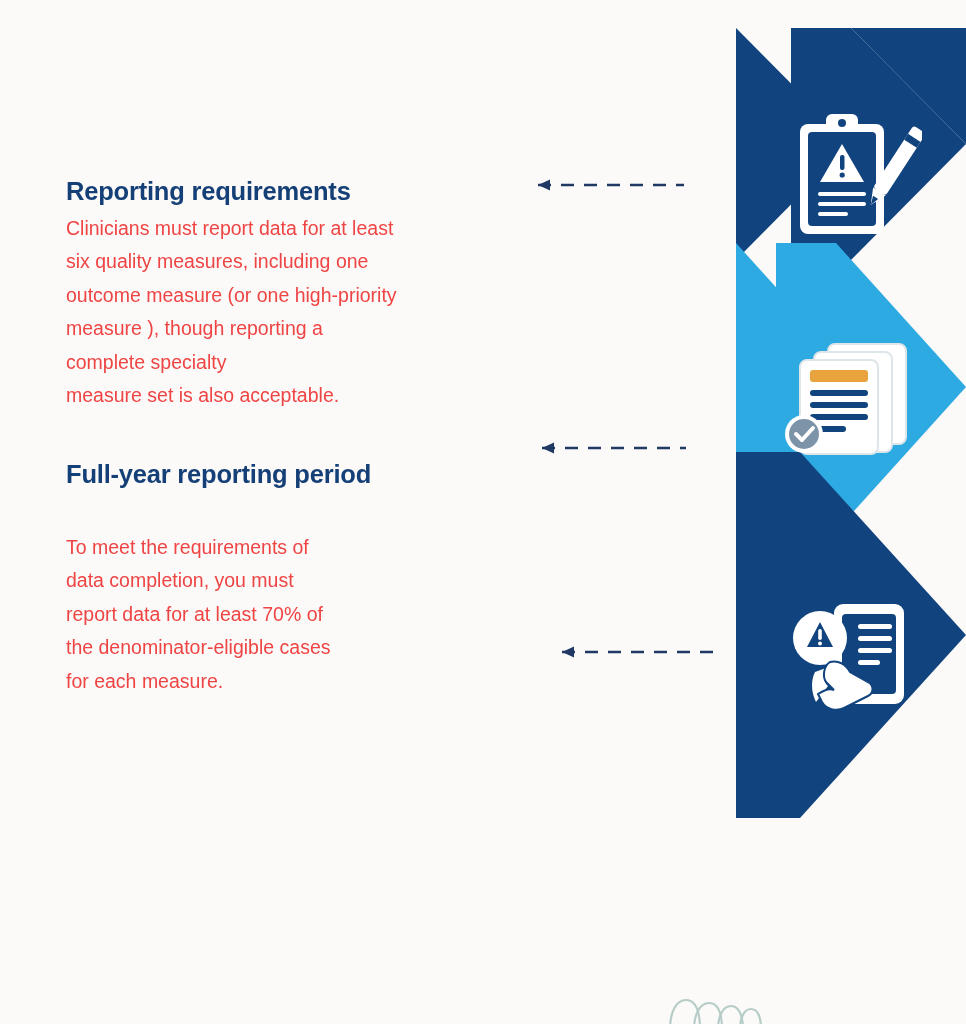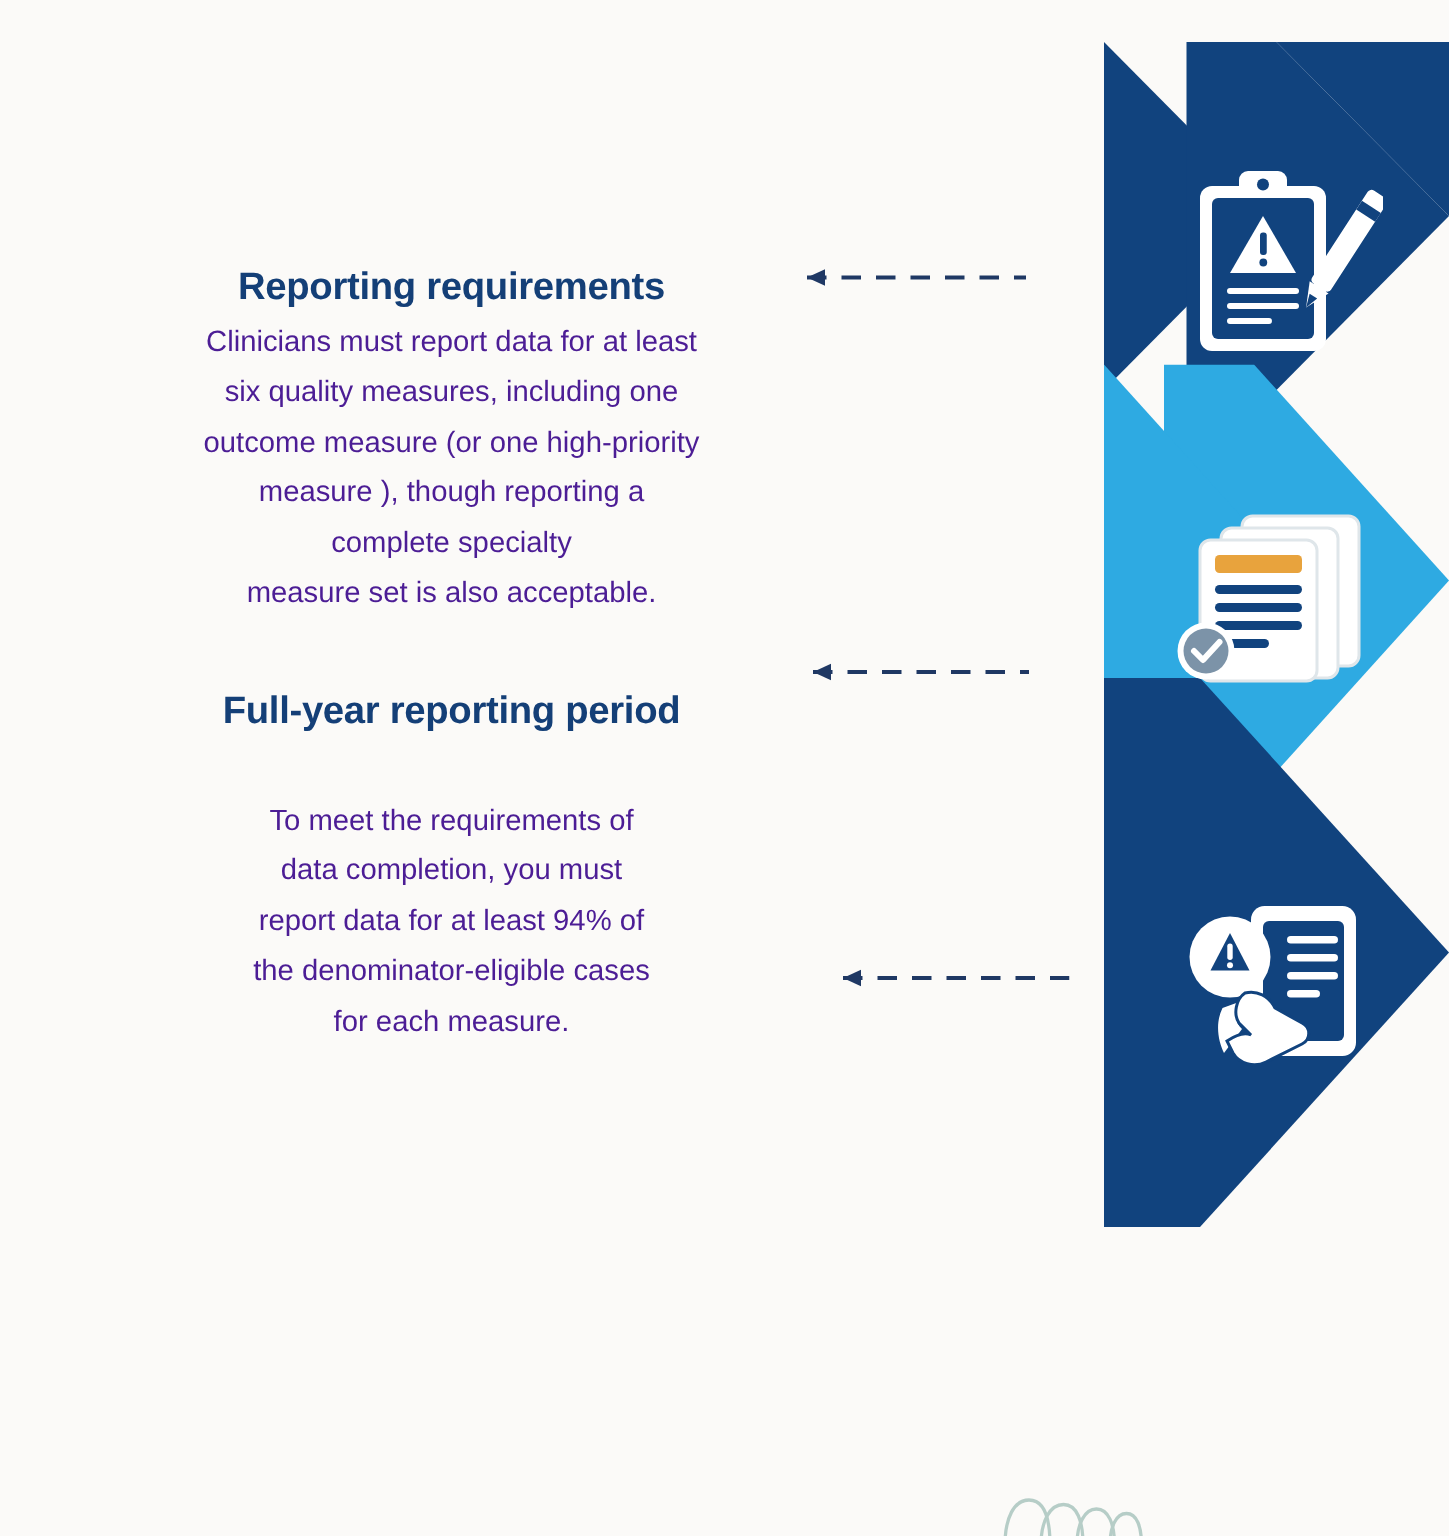--- a/index.html
+++ b/index.html
@@ -54,32 +54,32 @@
   .c2 { left: 528px; top: 441px; width: 158px; }
   .c3 { left: 548px; top: 645px; width: 165px; }
 
   
   .blocks {
     position: absolute;
     left: 66px;
     top: 176px;
     width: 470px;
   }
-  .block { margin-bottom: 26px; text-align: center; }
+  .block { margin-bottom: 26px; }
   .block h2 {
     margin: 0 0 4px 0;
     color: #143f77;
     font-size: 25.5px;
     font-weight: 700;
     letter-spacing: -0.2px;
     line-height: 1.25;
   }
   .block p {
     margin: 0;
-    color: #4c1d95;
+    color: #ef4444;
     font-size: 19.5px;
     line-height: 33.5px;
     font-weight: 400;
     white-space: pre-line;
   }
   .block-2 { margin-top: 46px; }
   .block-3 { margin-top: 40px; }
 
   
   .swirl {
@@ -188,21 +188,21 @@
 measure set is also acceptable.</p>
     </div>
 
     <div class="block block-2">
       <h2>Full-year reporting period</h2>
     </div>
 
     <div class="block block-3">
       <p>To meet the requirements of
 data completion, you must
-report data for at least 94% of
+report data for at least 70% of
 the denominator-eligible cases
 for each measure.</p>
     </div>
   </div>
 
   <svg class="swirl" width="130" height="40" viewBox="0 0 130 40">
     <g fill="none" stroke="#7fa9a0" stroke-width="2.2" stroke-linecap="round">
       <path d="M10 40 C10 22 16 10 26 10 C36 10 40 22 40 40"></path>
       <path d="M34 40 C34 24 40 13 49 13 C58 13 62 24 62 40"></path>
       <path d="M58 40 C58 26 63 16 71 16 C79 16 83 26 83 40"></path>

